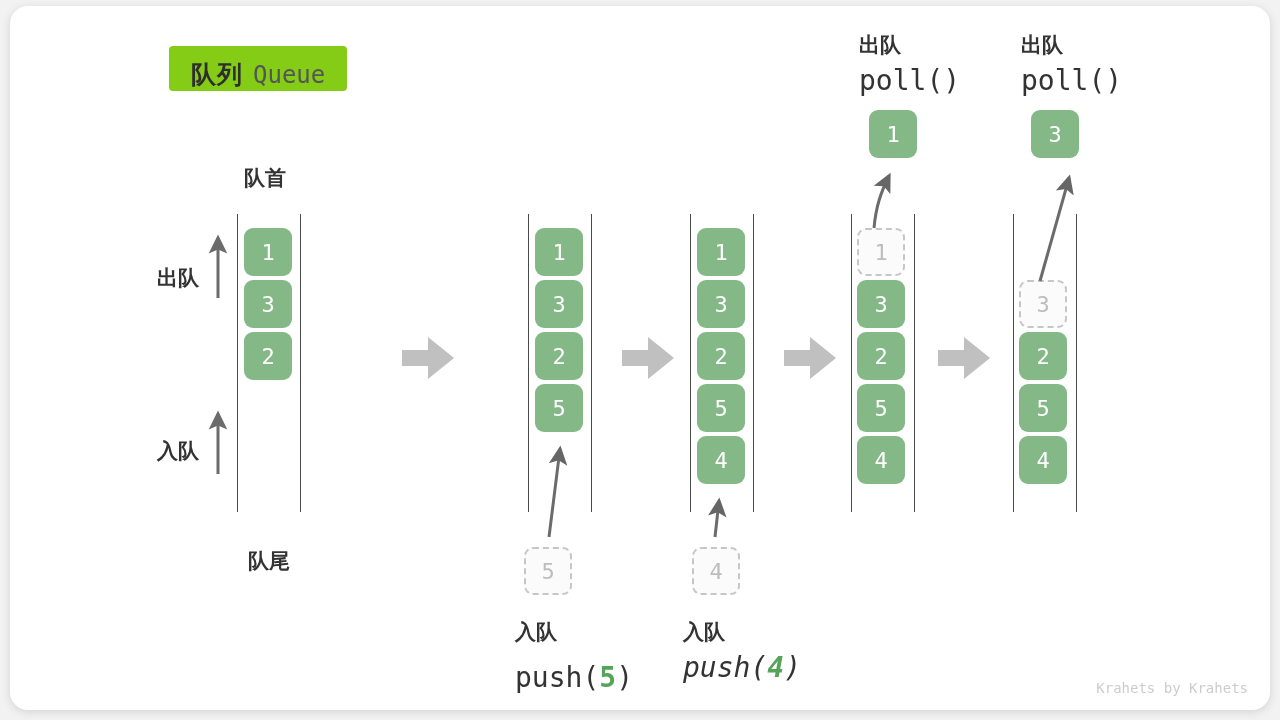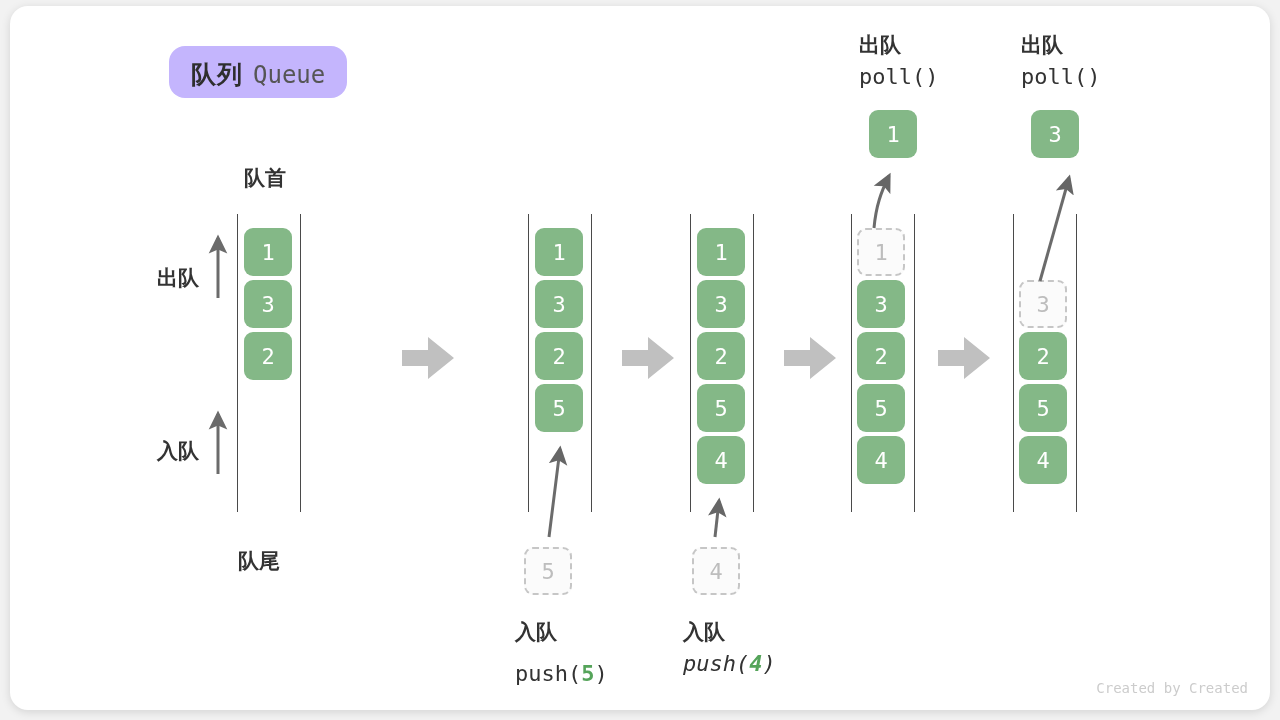--- a/index.html
+++ b/index.html
@@ -14,43 +14,43 @@
     width:1260px;height:704px;
     background:#ffffff;
     border-radius:18px;
     box-shadow:0 2px 10px rgba(0,0,0,0.13);
   }
   .stage{position:absolute;left:0;top:0;width:1260px;height:704px;}
 
   
   .title-badge{
     position:absolute;left:159px;top:40px;
-    background:#c4b5fd;
-    border-radius:16px;
-    padding:12px 22px 7px 22px;
+    background:#84cc16;
+    border-radius:4px;
+    padding:12px 22px 0 22px;
     display:flex;align-items:baseline;gap:10px;
     white-space:nowrap;
   }
   .title-cn{
     font-family:"DejaVu Sans",sans-serif;
     font-size:25px;font-weight:bold;color:#2e2e2e;letter-spacing:1px;
   }
   .title-en{
     font-family:"DejaVu Sans Mono","Liberation Mono",monospace;
     font-size:24px;color:#555;letter-spacing:0px;
   }
 
   
   .cn-bold{
     font-family:"DejaVu Sans",sans-serif;
     font-weight:bold;font-size:21px;color:#333;white-space:nowrap;
   }
   .mono{
     font-family:"DejaVu Sans Mono","Liberation Mono",monospace;
-    font-size:22px;color:#333;white-space:nowrap;
+    font-size:28px;color:#333;white-space:nowrap;
   }
   .green-num{color:#55a45a;font-weight:bold;}
 
   .pos{position:absolute;}
 
   
   .rail{
     position:absolute;width:1px;background:#4a4a4a;
   }
 
@@ -87,21 +87,21 @@
 
 <div class="card">
  <div class="stage">
 
   <div class="title-badge">
     <span class="title-cn">队列</span>
     <span class="title-en">Queue</span>
   </div>
 
   <div class="pos cn-bold" style="left:234px;top:158px;">队首</div>
-  <div class="pos cn-bold" style="left:228px;top:541px;">队尾</div>
+  <div class="pos cn-bold" style="left:238px;top:541px;">队尾</div>
   <div class="pos cn-bold" style="left:147px;top:258px;">出队</div>
   <div class="pos cn-bold" style="left:147px;top:431px;">入队</div>
 
   <div class="rail" style="left:227px;top:208px;height:298px;"></div>
   <div class="rail" style="left:290px;top:208px;height:298px;"></div>
 
   <div class="cell" style="left:234px;top:222px;">1</div>
   <div class="cell" style="left:234px;top:274px;">3</div>
   <div class="cell" style="left:234px;top:326px;">2</div>
 
@@ -179,16 +179,16 @@
 
     <path d="M539,531 L550,443" stroke="#6b6b6b" stroke-width="3" fill="none" marker-end="url(#ah)"></path>
 
     <path d="M705,531 L709,495" stroke="#6b6b6b" stroke-width="3" fill="none" marker-end="url(#ah)"></path>
 
     <path d="M864,222 C866,200 871,186 879,170" stroke="#6b6b6b" stroke-width="3" fill="none" marker-end="url(#ah)"></path>
 
     <path d="M1030,275 L1059,172" stroke="#6b6b6b" stroke-width="3" fill="none" marker-end="url(#ah)"></path>
   </svg>
 
-  <div class="credit">Created by Created</div>
+  <div class="credit">Krahets by Krahets</div>
 
  </div>
 </div>
 
 </body></html>

